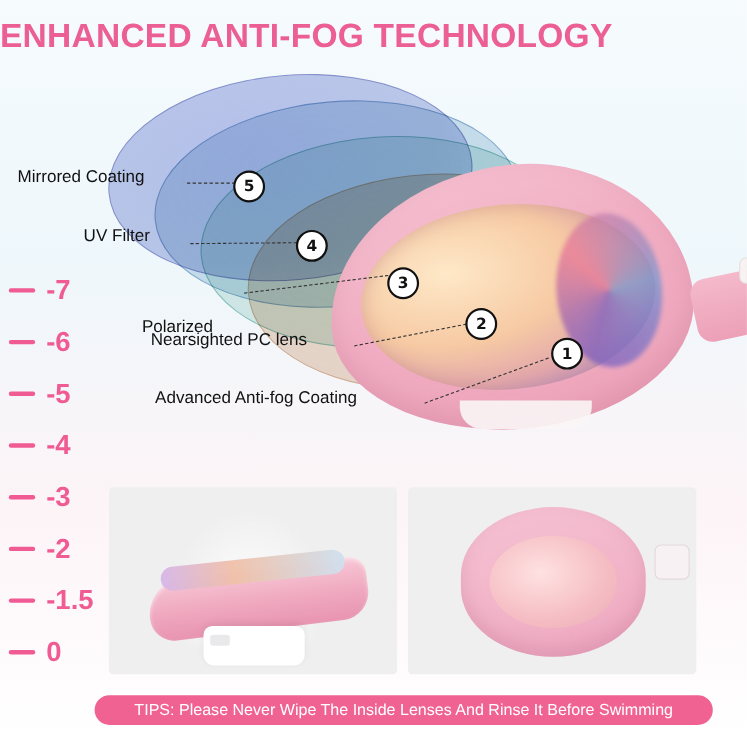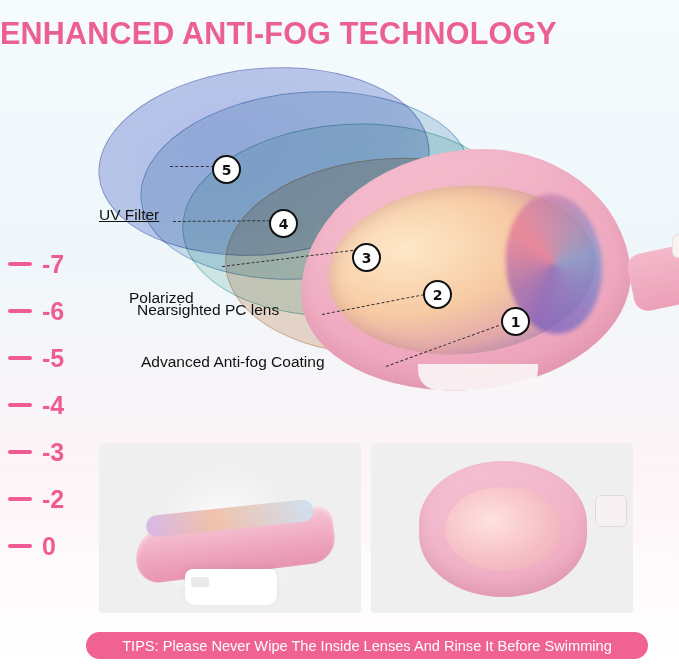--- a/index.html
+++ b/index.html
@@ -107,21 +107,21 @@
   .m3{left:352px;top:243px;}
   .m2{left:423px;top:280px;}
   .m1{left:501px;top:307px;}
   .callout-label{
     position:absolute;
     color:#111;font-size:15.5px;
     white-space:nowrap;
     font-family:"Liberation Sans", sans-serif;
   }
   .l5{left:16px;top:152px;}
-  .l4{left:99px;top:206px;text-decoration:underline;}
+  .l4{left:76px;top:206px;}
   .l3{left:129px;top:253px;margin-top:36px;}
   .l2{left:137px;top:301px;}
   .l1{left:141px;top:353px;}
   .leader{
     position:absolute;height:0;border-top:1.4px dashed #333;
     transform-origin:left center;
   }
   .ld5{left:170px;top:166px;width:44px;}
   .ld4{left:173px;top:221px;width:97px;transform:rotate(-.5deg);}
   .ld3{left:222px;top:266px;width:132px;transform:rotate(-7deg);}
@@ -217,20 +217,21 @@
     <div class="strap"></div>
     <div class="buckle"></div>
   </div>
 
   <div class="leader ld5"></div>
   <div class="leader ld4"></div>
   <div class="leader ld3"></div>
   <div class="leader ld2"></div>
   <div class="leader ld1"></div>
 
+  <div class="callout-label l5">Mirrored Coating</div>
   <div class="callout-label l4">UV Filter</div>
   <div class="callout-label l3">Polarized</div>
   <div class="callout-label l1">Advanced Anti-fog Coating</div>
   <div class="callout-label l2">Nearsighted PC lens</div>
 
   <div class="marker m5">5</div>
   <div class="marker m4">4</div>
   <div class="marker m3">3</div>
   <div class="marker m2">2</div>
   <div class="marker m1">1</div>
@@ -255,20 +256,24 @@
     <div class="scale-row">
       <div class="dash"></div>
       <div class="scale-val">-3</div>
     </div>
     <div class="scale-row">
       <div class="dash"></div>
       <div class="scale-val">-2</div>
     </div>
     <div class="scale-row">
       <div class="dash"></div>
+      <div class="scale-val">-1.5</div>
+    </div>
+    <div class="scale-row">
+      <div class="dash"></div>
       <div class="scale-val">0</div>
     </div>
   </div>
 
   <div class="panel panel-left">
     <div class="smoke"></div>
     <div class="goggle-side"></div>
     <div class="fog-base"></div>
   </div>
 

